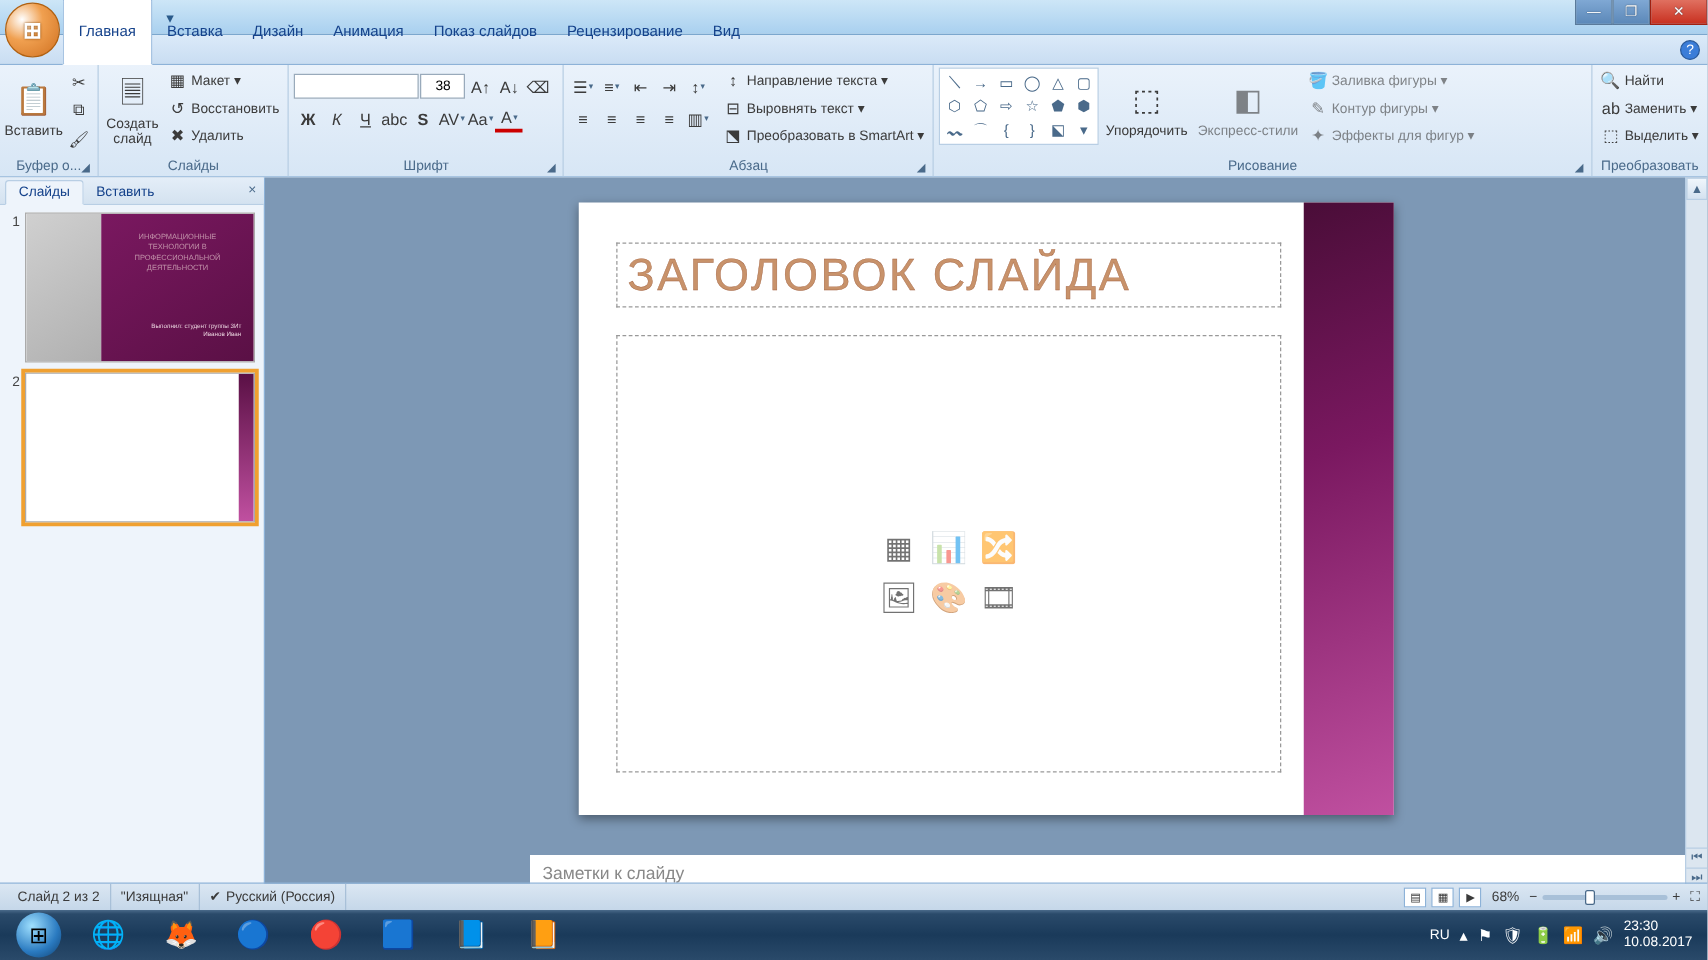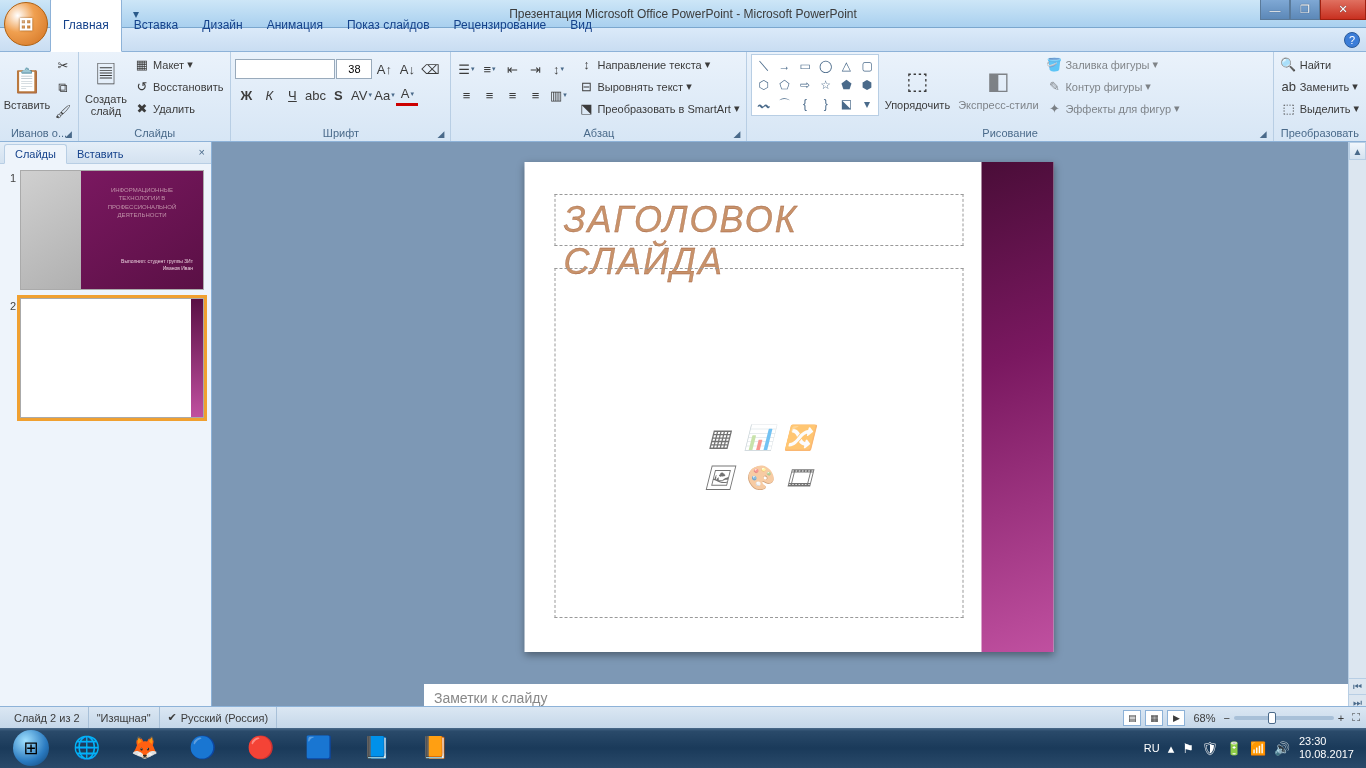--- a/index.html
+++ b/index.html
@@ -53,21 +53,21 @@
 .thumb-num { font-size:11px; color:#444; width:10px; text-align:right; padding-top:2px; }
 .thumb { width:184px; height:120px; background:#fff; border:1px solid #aaa; position:relative; overflow:hidden; }
 .thumb.selected { outline:3px solid #f0a030; }
 .thumb1-left { position:absolute; left:0; top:0; width:60px; height:100%; background:linear-gradient(145deg,#d0d0d0,#b0b0b0); }
 .thumb1-right { position:absolute; right:0; top:0; left:60px; height:100%; background:linear-gradient(145deg,#7a1860,#5a1045); }
 .thumb1-text { position:absolute; left:65px; top:15px; right:5px; font-size:6px; color:#c090a8; text-align:center; line-height:1.4; }
 .thumb1-sub { position:absolute; left:65px; right:10px; bottom:18px; font-size:5px; color:#e8d0dc; text-align:right; line-height:1.3; }
 .thumb2-side { position:absolute; right:0; top:0; width:12px; height:100%; background:linear-gradient(180deg,#5a1045,#c050a0); }
 
 .canvas-area { flex:1; position:relative; overflow:hidden; }
-.slide { position:absolute; left:50%; top:20px; transform:translateX(-50%); width:529px; height:490px; background:#fff; box-shadow:0 3px 8px rgba(0,0,0,0.4);font-style:italic; }
+.slide { position:absolute; left:50%; top:20px; transform:translateX(-50%); width:652px; height:490px; background:#fff; box-shadow:0 3px 8px rgba(0,0,0,0.4); }
 .slide-side { position:absolute; right:0; top:0; width:72px; height:100%; background:linear-gradient(160deg,#4a0d38 0%,#7a1860 40%,#c050a0 100%); }
 .title-ph { position:absolute; left:30px; top:32px; right:90px; height:52px; border:1px dashed #999; padding:4px 8px; }
 .title-ph-text { font-size:36px; font-weight:400; letter-spacing:2px; color:#c8926a; font-family: "Trebuchet MS", sans-serif; text-transform:uppercase; -webkit-text-stroke:0.3px #a06040; }
 .content-ph { position:absolute; left:30px; top:106px; right:90px; bottom:34px; border:1px dashed #999; padding:8px 12px; }
 .bullet-line { display:flex; align-items:center; gap:8px; }
 .bullet-dot { width:10px; height:10px; border-radius:50%; background:#c83090; }
 .bullet-text { font-size:20px; color:#333; font-family:Calibri,sans-serif; }
 .ph-icons { position:absolute; left:50%; top:50%; transform:translate(-50%,-30%); display:grid; grid-template-columns:repeat(3,36px); grid-template-rows:repeat(2,36px); gap:4px; opacity:0.55; }
 .ph-icons span { display:flex; align-items:center; justify-content:center; font-size:24px; }
 
@@ -100,21 +100,20 @@
 <div class="titlebar">
   <div class="office-btn">
       <span>⊞</span>
     </div>
   <div class="qat">
     <div class="qat-btn">💾</div>
     <div class="qat-btn">↶</div>
     <div class="qat-btn">↷</div>
     <div class="qat-btn">▾</div>
   </div>
-  <div class="title-text">Презентация Microsoft Office PowerPoint - Microsoft PowerPoint</div>
   <div class="win-controls">
     <div class="win-btn">—</div>
     <div class="win-btn">❐</div>
     <div class="win-btn close">✕</div>
   </div>
 </div>
 
 <div class="tabstrip">
   <div class="tab active">Главная</div>
   <div class="tab">Вставка</div>
@@ -133,21 +132,21 @@
       <div class="big-btn">
         <span class="ico">📋</span>
         <span>Вставить</span>
       </div>
       <div class="mini-col">
         <div class="tbtn">✂</div>
         <div class="tbtn">⧉</div>
         <div class="tbtn">🖌</div>
       </div>
     </div>
-    <div class="group-label"><span>Иванов о...</span><span class="dlg">◢</span></div>
+    <div class="group-label"><span>Буфер о...</span><span class="dlg">◢</span></div>
   </div>
 
   <div class="group">
     <div class="group-body">
       <div class="big-btn">
         <span class="ico">🗏</span>
         <span style="white-space:pre-line">Создать
 слайд</span>
       </div>
       <div class="mini-col">

